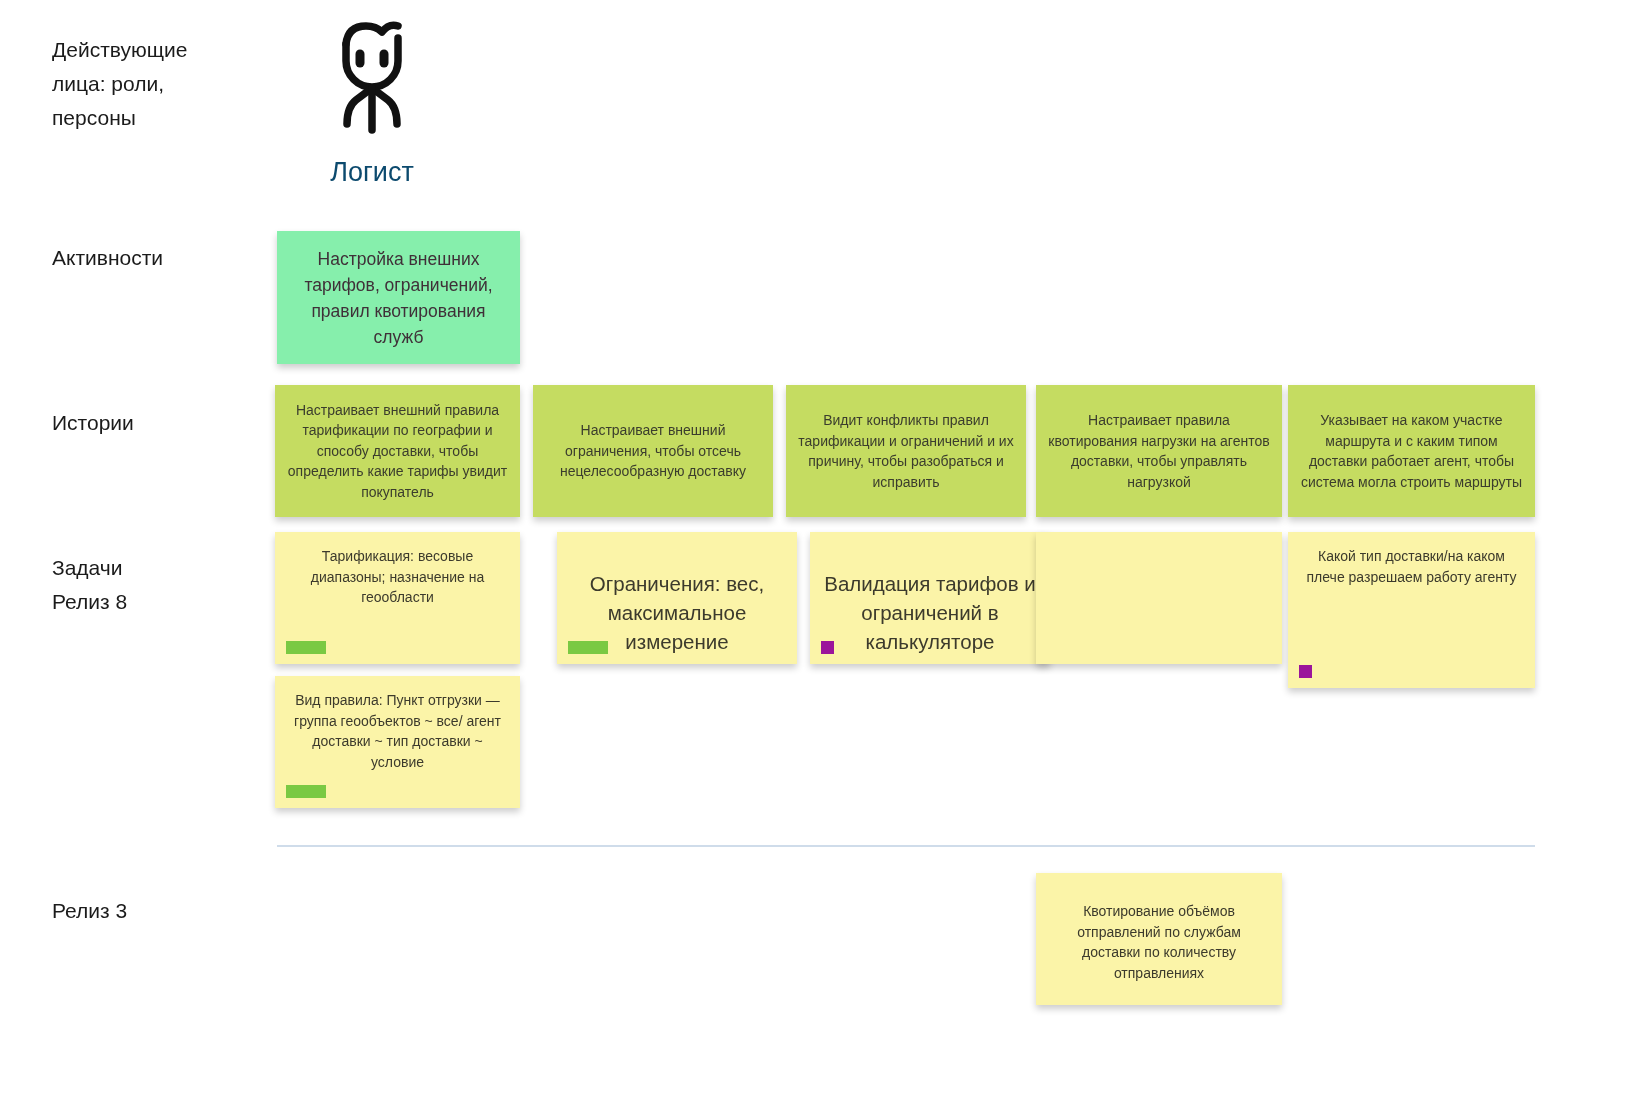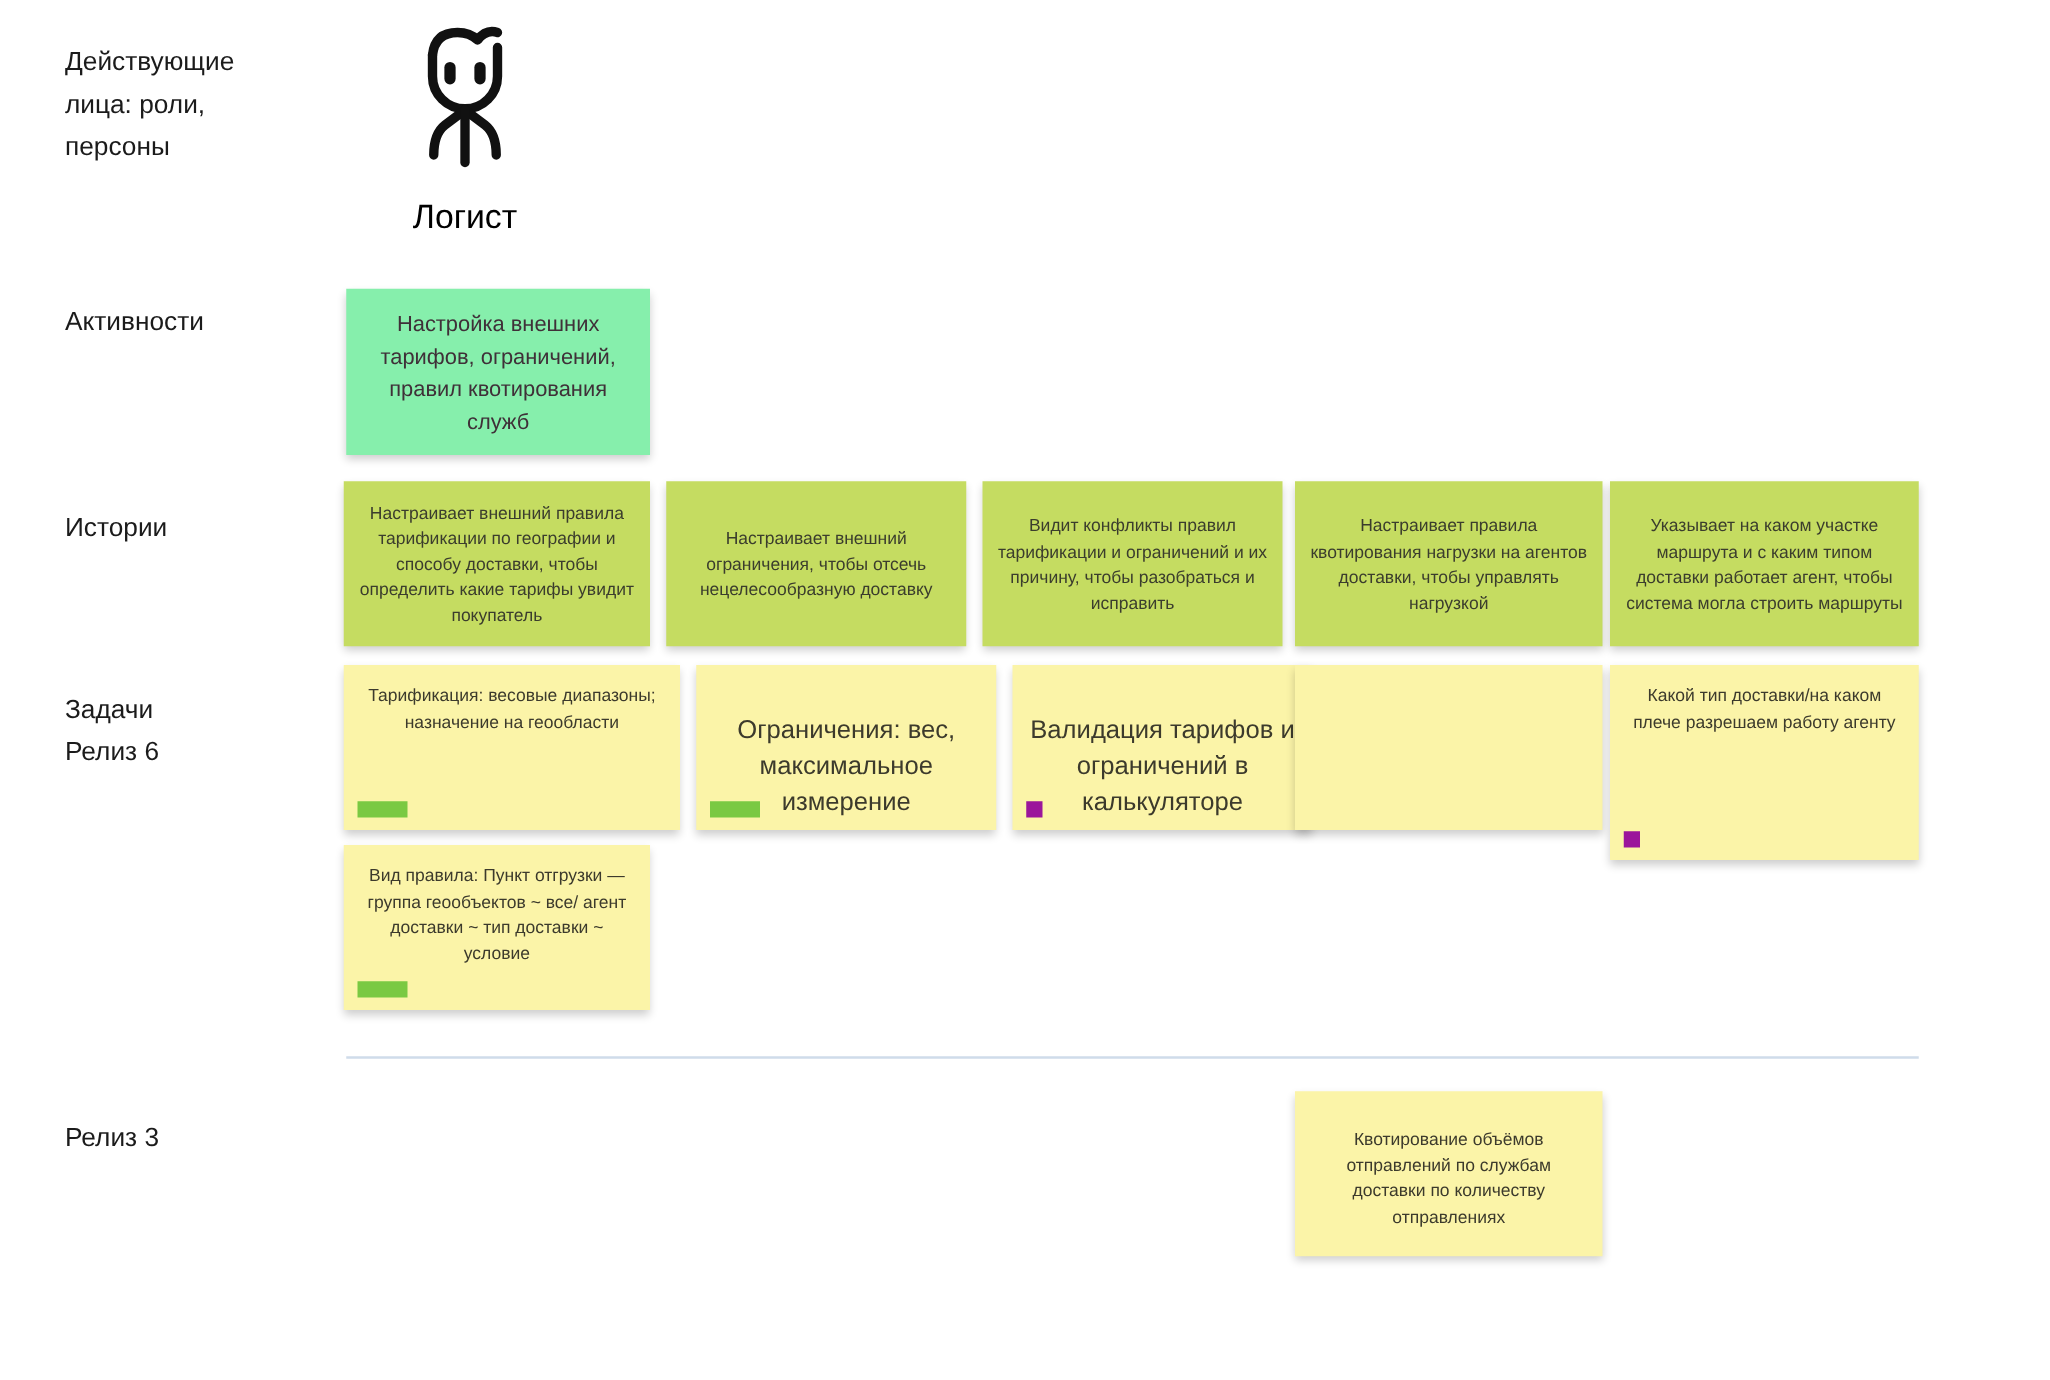--- a/index.html
+++ b/index.html
@@ -39,21 +39,21 @@
     left: 282px;
     top: 14px;
     width: 180px;
     text-align: center;
   }
   .persona-icon { display:block; margin: 0 auto; }
   .persona-name {
     margin-top: 6px;
     font-size: 27px;
     line-height: 32px;
-    color: #000000;
+    color: #0c4a6e;
     text-align: center;
   }
 
   
   .note {
     position: absolute;
     box-sizing: border-box;
     display: flex;
     align-items: center;
     justify-content: center;
@@ -122,21 +122,21 @@
 </style>
 </head>
 <body>
 
 <div class="row-label actors">Действующие
 лица: роли,
 персоны</div>
 <div class="row-label acts">Активности</div>
 <div class="row-label stories">Истории</div>
 <div class="row-label tasks">Задачи
-Релиз 6</div>
+Релиз 8</div>
 <div class="row-label release2">Релиз 3</div>
 
 <div class="persona">
   <span class="persona-icon">
     <svg width="104" height="132" viewBox="0 0 104 132" xmlns="http://www.w3.org/2000/svg">
       <g fill="none" stroke="#111111" stroke-width="7.5" stroke-linecap="round" stroke-linejoin="round">
 
         <path d="M26 30 V47 a26 26 0 0 0 52 0 V24"></path>
 
         <path d="M26 30 q2 -18 20 -18 q10 0 16 6 q7 -9 16 -6"></path>
@@ -167,21 +167,21 @@
 <div class="note story" style="left:786px; top:385px; width:240px; height:132px;">
   <span class="note-text">Видит конфликты правил тарификации и ограничений и их причину, чтобы разобраться и исправить</span>
 </div>
 <div class="note story" style="left:1036px; top:385px; width:246px; height:132px;">
   <span class="note-text">Настраивает правила квотирования нагрузки на агентов доставки, чтобы управлять нагрузкой</span>
 </div>
 <div class="note story" style="left:1288px; top:385px; width:247px; height:132px;">
   <span class="note-text">Указывает на каком участке маршрута и с каким типом доставки работает агент, чтобы система могла строить маршруты</span>
 </div>
 
-<div class="note task" style="left:275px; top:532px; width:269px; height:132px;">
+<div class="note task" style="left:275px; top:532px; width:245px; height:132px;">
   <span class="note-text">Тарификация: весовые диапазоны; назначение на геообласти</span>
   <span class="marker green"></span>
 </div>
 
 <div class="note task big" style="left:533px; top:532px; width:240px; height:132px;">
   <span class="note-text">Ограничения: вес, максимальное измерение</span>
   <span class="marker green"></span>
 </div>
 
 <div class="note task big" style="left:786px; top:532px; width:240px; height:132px;">

